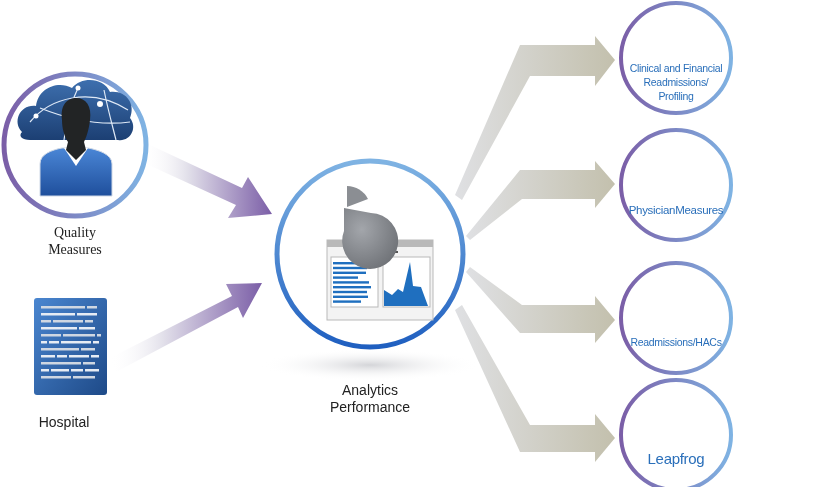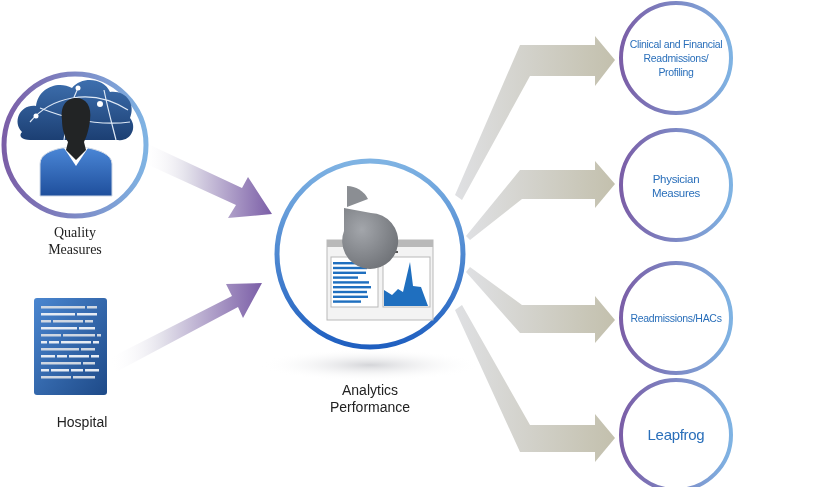--- a/index.html
+++ b/index.html
@@ -1,19 +1,19 @@
 <!DOCTYPE html>
 <html><head>
   <meta charset="utf-8">
   <style>
     html, body { margin: 0; padding: 0; background: #ffffff; }
     body { width: 828px; height: 487px; position: relative; overflow: hidden; font-family: "Liberation Sans", sans-serif; }
     #diagram { position: absolute; left: 0; top: 0; width: 828px; height: 487px; }
     .lbl { position: absolute; text-align: center; color: #222; font-size: 14px; line-height: 17px; font-family: "Liberation Sans", sans-serif; }
-    .olbl { position: absolute; text-align: left; color: #2a6fba; font-size: 10.5px; line-height: 14px; font-family: "Liberation Sans", sans-serif; letter-spacing: -0.3px; display: flex; align-items: center; justify-content: center; }
+    .olbl { position: absolute; text-align: left; color: #2a6fba; font-size: 10.5px; line-height: 14px; font-family: "Liberation Sans", sans-serif; letter-spacing: -0.3px; display: flex; align-items: center; justify-content: center; margin-top: 24px; }
   </style>
 </head>
 <body>
 
 <svg id="diagram" viewBox="0 0 828 487">
   <defs>
     <linearGradient id="ringPurpleBlue" x1="0" y1="0" x2="1" y2="0">
       <stop offset="0" stop-color="#7b5ea7"></stop>
       <stop offset="1" stop-color="#7fb3e3"></stop>
     </linearGradient>
@@ -164,34 +164,34 @@
   </g>
   <g>
     <circle cx="676" cy="435" r="55" fill="#ffffff" stroke="url(#ringPurpleBlue)" stroke-width="4"></circle>
   </g>
 </svg>
 
 <div class="lbl" style="left:20px; top:224px; width:110px;font-family:Liberation Serif, serif;">
   <div>Quality</div>
   <div>Measures</div>
 </div>
-<div class="lbl" style="left:27px; top:414px; width:110px;">
+<div class="lbl" style="left:9px; top:414px; width:110px;">
   <div>Hospital</div>
 </div>
 <div class="lbl" style="left:300px; top:382px; width:140px;">
   <div>Analytics</div>
   <div>Performance</div>
 </div>
 
 <div class="olbl" style="left:626px; top:30px; width:100px; height:56px; flex-direction:column;">
   <div>Clinical and Financial</div>
   <div>Readmissions/</div>
   <div>Profiling</div>
 </div>
-<div class="olbl" style="left:626px; top:166px; width:100px; height:40px; flex-direction:column; font-size:11.5px;">
+<div class="olbl" style="left:626px; top:166px; width:100px; height:40px; flex-direction:row; font-size:11.5px;">
   <div>Physician</div>
   <div>Measures</div>
 </div>
 <div class="olbl" style="left:626px; top:298px; width:100px; height:40px; flex-direction:row;">
   <div>Readmissions/</div>
   <div>HACs</div>
 </div>
 <div class="olbl" style="left:626px; top:425px; width:100px; height:20px; flex-direction:column; font-size:15px;">
   <div>Leapfrog</div>
 </div>

